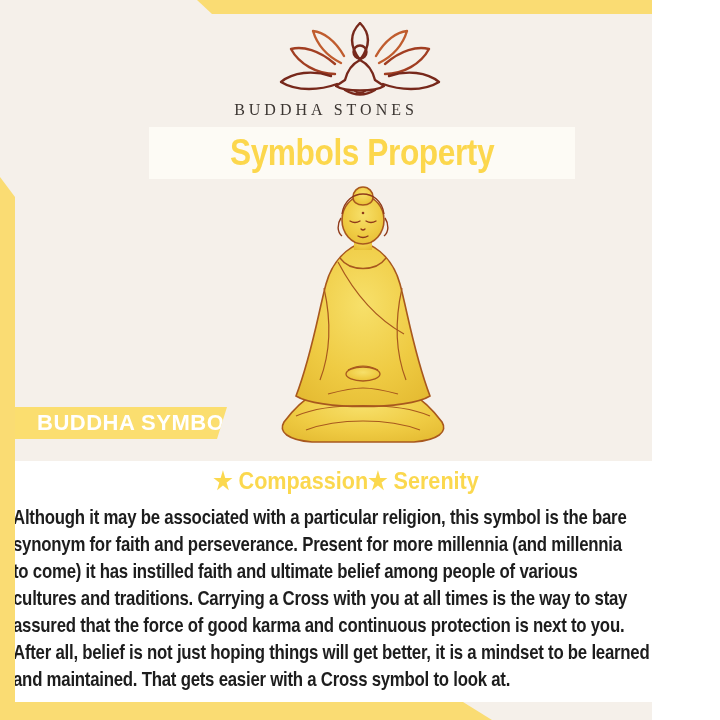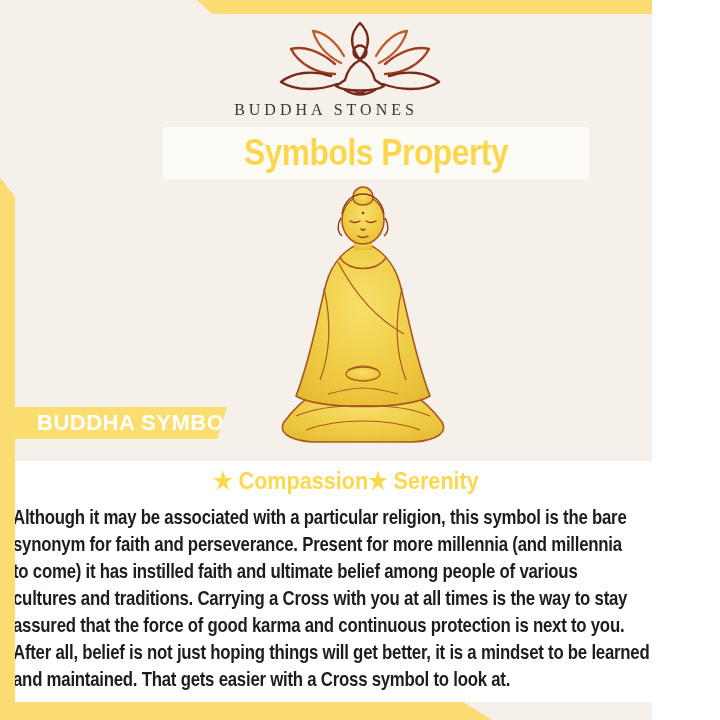--- a/index.html
+++ b/index.html
@@ -24,21 +24,21 @@
   
   .logo{position:absolute;left:275px;top:22px;}
   .brand-name{
     position:absolute;left:0;right:0;top:101px;
     text-align:center;
     font-family:"Liberation Serif", serif;
     font-size:16px;letter-spacing:4px;color:#3B3531;font-weight:500;
   }
   
   .banner{
-    position:absolute;left:163px;top:127px;width:426px;height:52px;
+    position:absolute;left:149px;top:127px;width:426px;height:52px;
     background:#FDFBF5;
     display:flex;align-items:center;justify-content:center;
   }
   .banner-title{
     font-size:36px;font-weight:bold;color:#FCD74D;
     transform:scaleX(0.88);white-space:nowrap;letter-spacing:-0.5px;
   }
   
   .buddha{position:absolute;left:268px;top:184px;}
   

